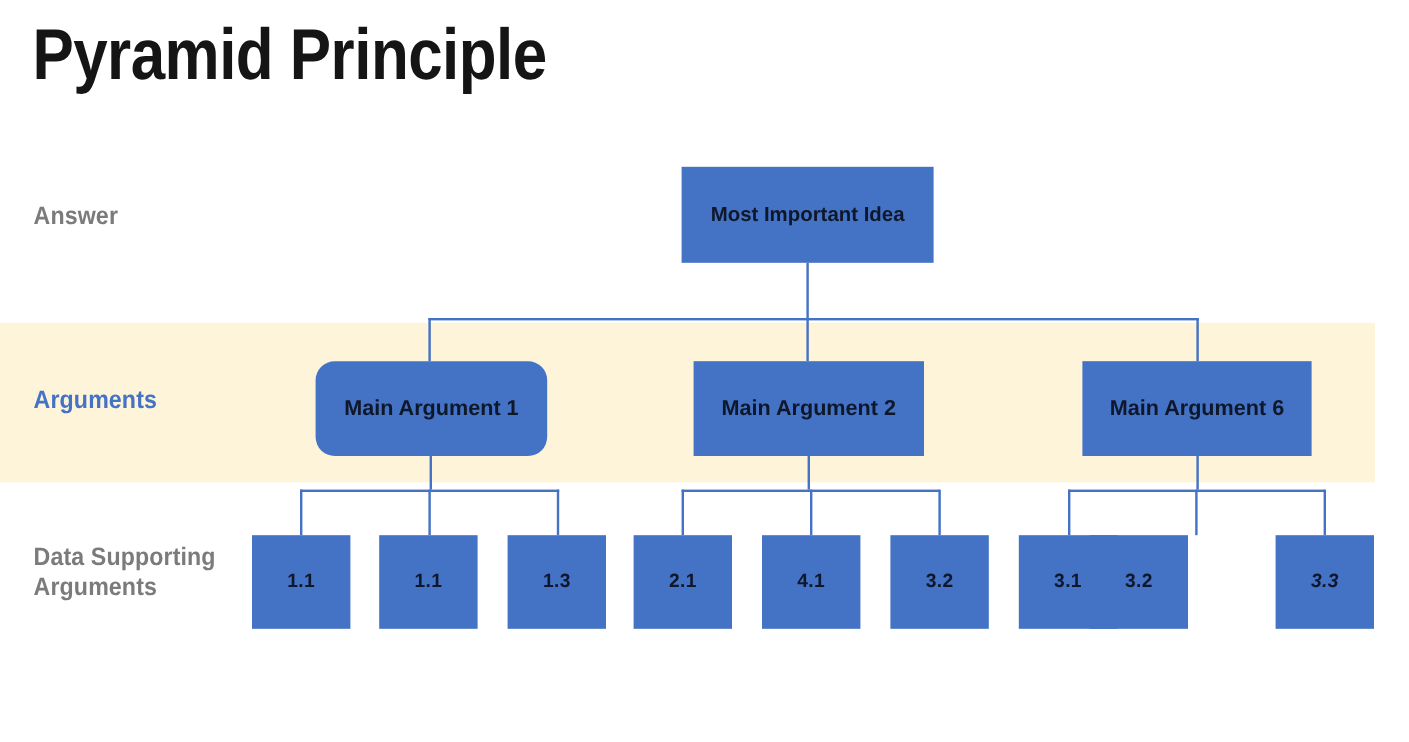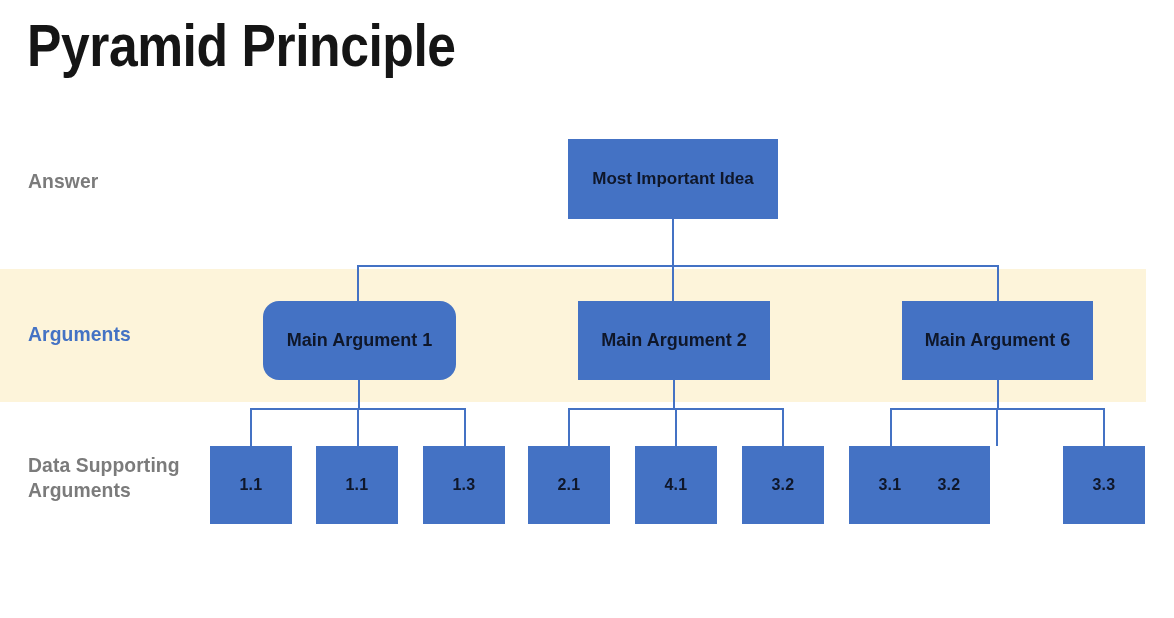--- a/index.html
+++ b/index.html
@@ -149,15 +149,15 @@
   <div class="node mid m3">Main Argument 6</div>
 
   <div class="node leaf" style="left:210px;">1.1</div>
   <div class="node leaf" style="left:316px;">1.1</div>
   <div class="node leaf" style="left:423px;">1.3</div>
   <div class="node leaf" style="left:528px;">2.1</div>
   <div class="node leaf" style="left:635px;">4.1</div>
   <div class="node leaf" style="left:742px;">3.2</div>
   <div class="node leaf" style="left:849px;">3.1</div>
   <div class="node leaf" style="left:908px;">3.2</div>
-  <div class="node leaf" style="left:1063px;">3.3</div>
+  <div class="node leaf" style="left:1063px;font-style:italic;">3.3</div>
 
 </div>
 
 </body></html>

